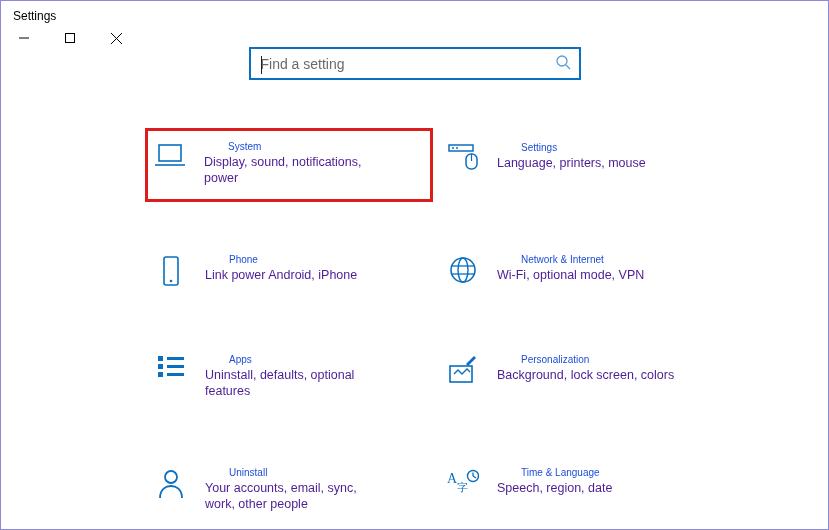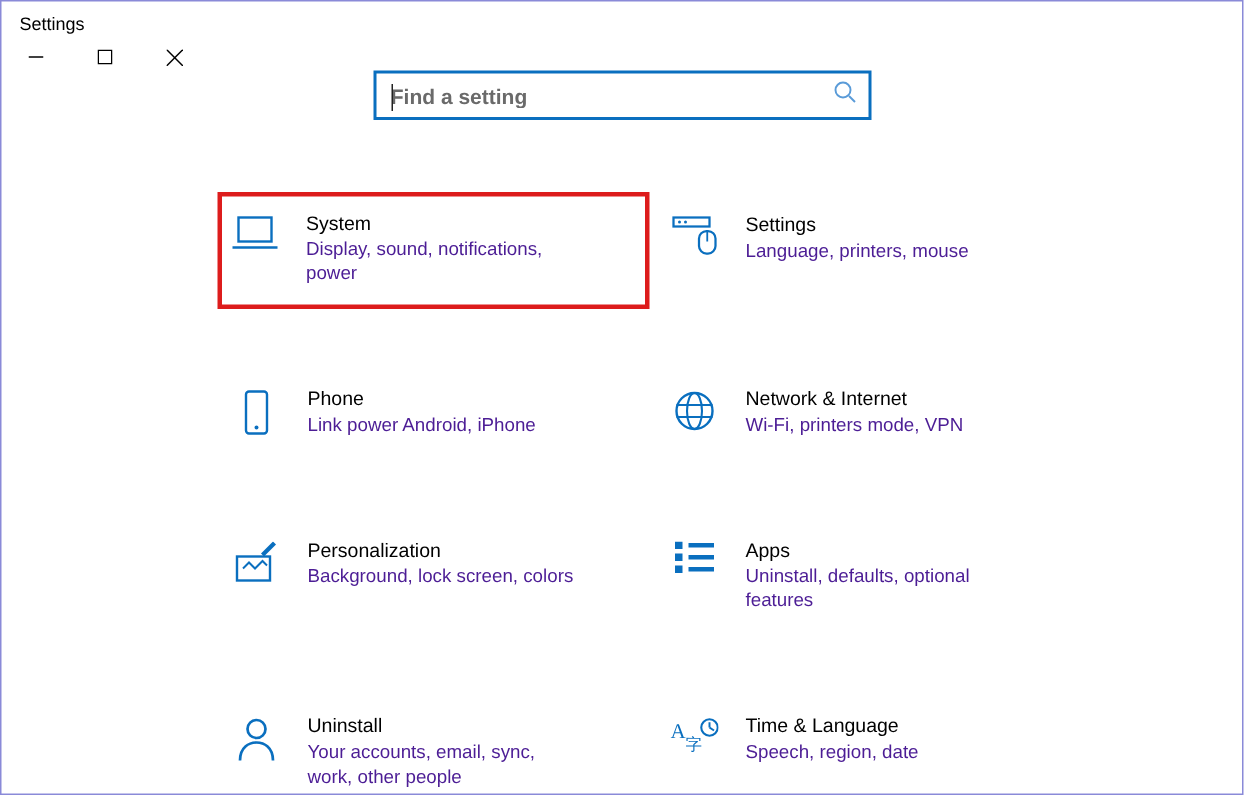--- a/index.html
+++ b/index.html
@@ -51,21 +51,20 @@
     padding: 0 8px 0 10px;
     position: relative;
   }
   .search-input {
     border: none;
     outline: none;
     flex: 1;
     font-size: 14px;
     color: #404040;
     background: transparent;
-    font-weight: bold;
   }
   .search-input::placeholder { color: #6a6a6a; }
   .cursor {
     position: absolute;
     left: 10px;
     top: 7px;
     width: 1px;
     height: 18px;
     background: #222;
   }
@@ -92,23 +91,24 @@
   .icon-slot {
     width: 36px;
     display: flex;
     justify-content: center;
     color: #0a6fbf;
     flex-shrink: 0;
     padding-top: 2px;
   }
   .tile-text { flex: 1; }
   .tile-title {
-    font-size: 13px;
-    color: #000000;
+    font-size: 10px;
+    color: #1d4ed8;
     margin-bottom: 2px;
+    margin-left: 24px;
   }
   .tile-desc {
     font-size: 12.5px;
     color: #4c1d95;
     line-height: 1.3;
     max-width: 180px;
   }
 </style>
 </head>
 <body>
@@ -196,35 +196,21 @@
     <div class="icon-slot">
       <svg width="28" height="28" viewBox="0 0 28 28">
           <circle cx="14" cy="14" r="12" fill="none" stroke="currentColor" stroke-width="1.6"></circle>
           <ellipse cx="14" cy="14" rx="5" ry="12" fill="none" stroke="currentColor" stroke-width="1.4"></ellipse>
           <line x1="2" y1="10" x2="26" y2="10" stroke="currentColor" stroke-width="1.3"></line>
           <line x1="2" y1="18" x2="26" y2="18" stroke="currentColor" stroke-width="1.3"></line>
         </svg>
     </div>
     <div class="tile-text">
       <div class="tile-title">Network &amp; Internet</div>
-      <div class="tile-desc">Wi-Fi, printers mode, VPN</div>
-    </div>
-  </div>
-
-  <div class="tile">
-    <div class="icon-slot">
-      <svg width="30" height="28" viewBox="0 0 30 28">
-          <rect x="2" y="10" width="22" height="16" fill="none" stroke="currentColor" stroke-width="1.6"></rect>
-          <path d="M6 18 L10 14 L14 18 L19 13 L22 16" fill="none" stroke="currentColor" stroke-width="1.3"></path>
-          <path d="M18 8 L26 0 L28 2 L20 10 Z" fill="currentColor"></path>
-        </svg>
-    </div>
-    <div class="tile-text">
-      <div class="tile-title">Personalization</div>
-      <div class="tile-desc">Background, lock screen, colors</div>
+      <div class="tile-desc">Wi-Fi, optional mode, VPN</div>
     </div>
   </div>
 
   <div class="tile">
     <div class="icon-slot">
       <svg width="26" height="22" viewBox="0 0 26 22">
         <rect x="0" y="0" width="5" height="5" fill="currentColor"></rect>
         <rect x="0" y="8" width="5" height="5" fill="currentColor"></rect>
         <rect x="0" y="16" width="5" height="5" fill="currentColor"></rect>
         <rect x="9" y="1" width="17" height="3" fill="currentColor"></rect>
@@ -233,20 +219,34 @@
       </svg>
     </div>
     <div class="tile-text">
       <div class="tile-title">Apps</div>
       <div class="tile-desc">Uninstall, defaults, optional features</div>
     </div>
   </div>
 
   <div class="tile">
     <div class="icon-slot">
+      <svg width="30" height="28" viewBox="0 0 30 28">
+          <rect x="2" y="10" width="22" height="16" fill="none" stroke="currentColor" stroke-width="1.6"></rect>
+          <path d="M6 18 L10 14 L14 18 L19 13 L22 16" fill="none" stroke="currentColor" stroke-width="1.3"></path>
+          <path d="M18 8 L26 0 L28 2 L20 10 Z" fill="currentColor"></path>
+        </svg>
+    </div>
+    <div class="tile-text">
+      <div class="tile-title">Personalization</div>
+      <div class="tile-desc">Background, lock screen, colors</div>
+    </div>
+  </div>
+
+  <div class="tile">
+    <div class="icon-slot">
       <svg width="26" height="30" viewBox="0 0 26 30">
           <circle cx="13" cy="8" r="6" fill="none" stroke="currentColor" stroke-width="1.8"></circle>
           <path d="M2 29 C2 20 8 17 13 17 C18 17 24 20 24 29" fill="none" stroke="currentColor" stroke-width="1.8"></path>
         </svg>
     </div>
     <div class="tile-text">
       <div class="tile-title">Uninstall</div>
       <div class="tile-desc">Your accounts, email, sync, work, other people</div>
     </div>
   </div>

